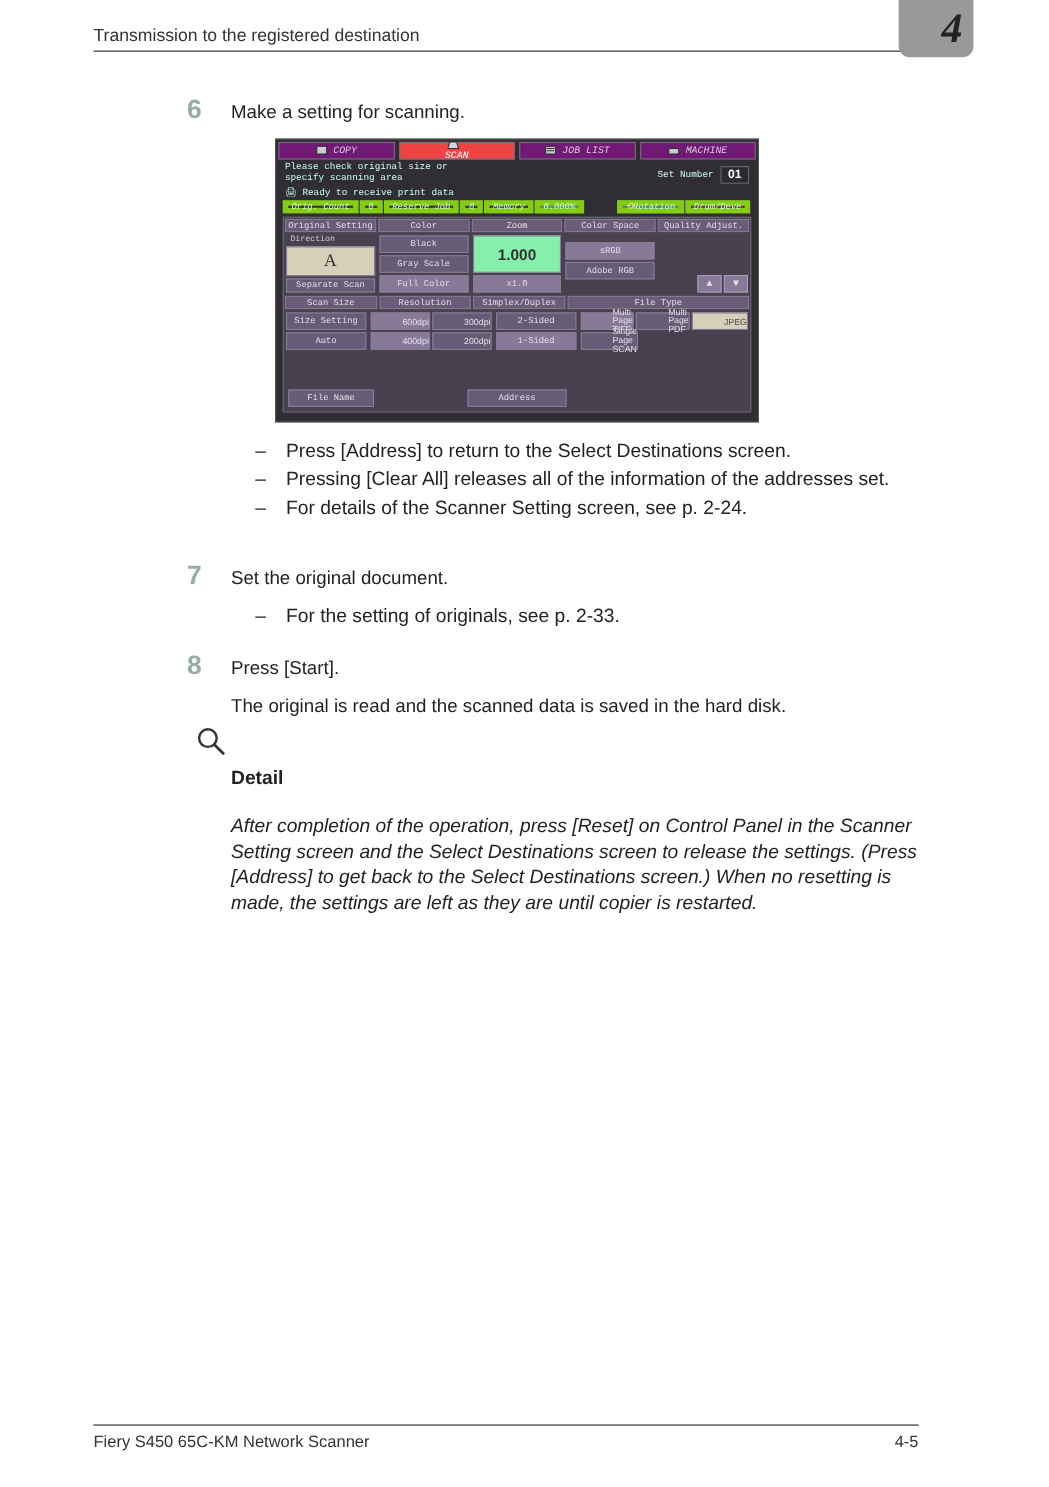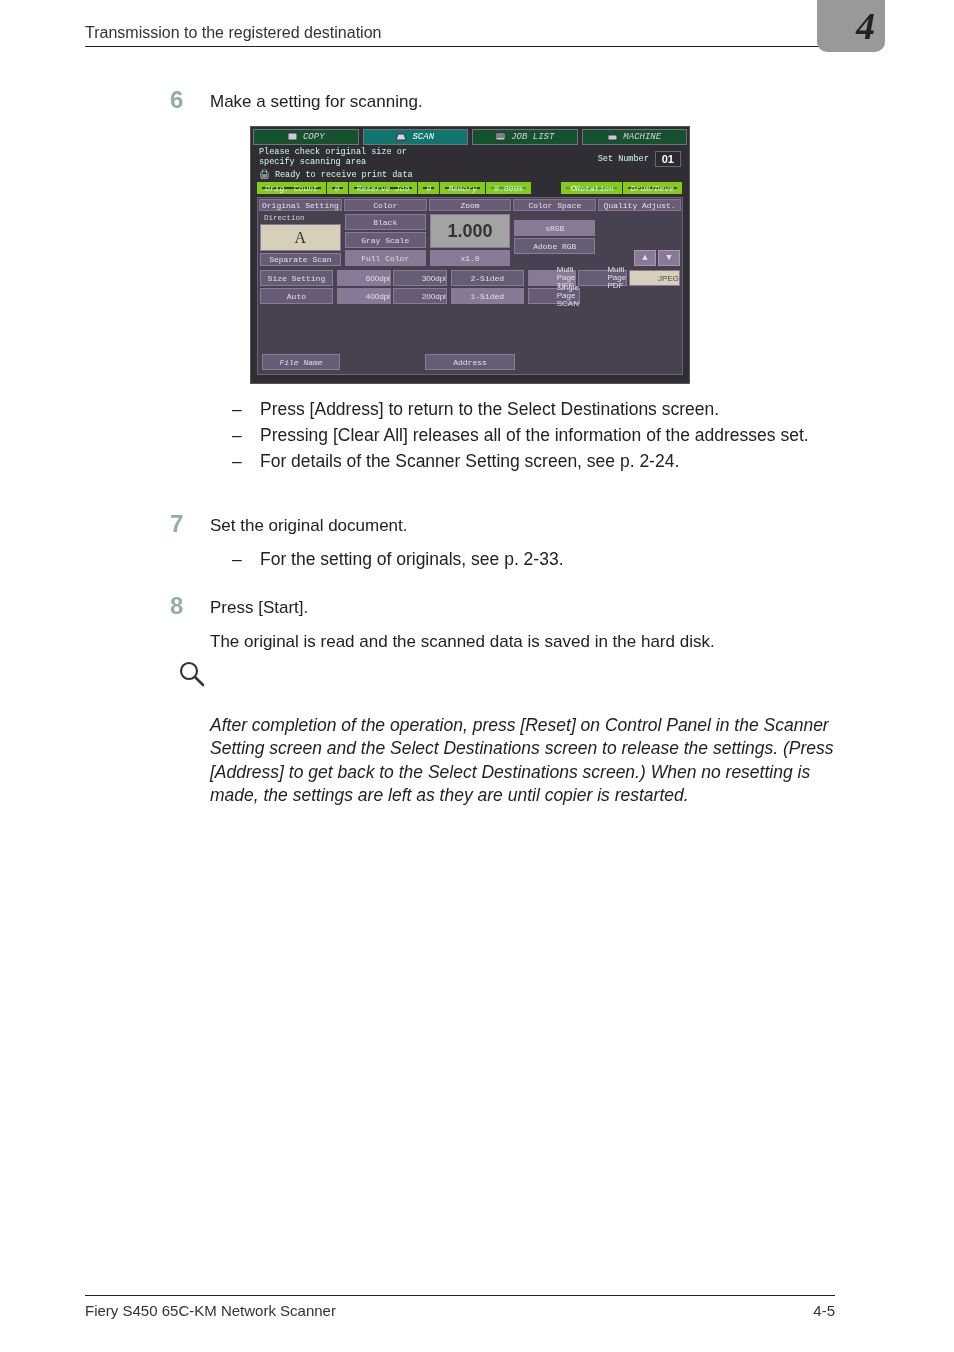--- a/index.html
+++ b/index.html
@@ -7,46 +7,46 @@
   .page { width: 920px; height: 1352px; position: relative; padding: 0 85px; }
   .header-line { position: absolute; left: 85px; right: 85px; top: 46px; border-bottom: 1.5px solid #222; }
   .header-text { position: absolute; left: 85px; top: 24px; font-size: 16px; color: #333; }
   .chapter-badge { position: absolute; right: 35px; top: 0; width: 68px; height: 52px; background: #999; border-bottom-left-radius: 10px; border-bottom-right-radius: 10px; display: flex; align-items: flex-end; justify-content: flex-end; padding: 0 10px 4px 0; }
   .chapter-badge span { font-size: 38px; font-weight: bold; font-style: italic; color: #222; font-family: Georgia, serif; }
   .step-num { position: absolute; left: 170px; font-size: 24px; font-weight: bold; color: #9aa; font-family: Arial, sans-serif; }
   .step-text { position: absolute; left: 210px; font-size: 17px; color: #222; }
   .screenshot-wrap { position: absolute; left: 250px; top: 126px; width: 440px; }
   .screenshot { width: 440px; height: 258px; background: #302d34; border: 1px solid #555; position: relative; font-family: "Courier New", monospace; }
   .tabbar { display: flex; height: 18px; }
-  .tab { flex: 1; margin: 2px 2px 0 2px; height: 16px; background: #14532d; color: #dcd; font-size: 9px; display: flex; align-items: center; justify-content: center; border: 1px solid #77707d; font-style: italic; }
-  .tab.active { background: #0f766e; color: #fff; }
+  .tab { flex: 1; margin: 2px 2px 0 2px; height: 16px; background: #701a75; color: #dcd; font-size: 9px; display: flex; align-items: center; justify-content: center; border: 1px solid #77707d; font-style: italic; }
+  .tab.active { background: #ef4444; color: #fff; flex-direction: column; }
   .tab-icon { width: 12px; height: 10px; margin-right: 4px; display: inline-block; }
   .msgrow { padding: 2px 8px; color: #cfe; font-size: 8.5px; display: flex; justify-content: space-between; align-items: flex-end; }
   .setnum { display: flex; align-items: center; gap: 6px; }
   .setnum-val { background: #2b2a31; border: 1px solid #6a6572; padding: 1px 6px; font-size: 11px; font-weight: bold; color: #fff; font-family: Arial; }
   .statusrow { margin: 0 6px; height: 12px; display: flex; font-size: 8px; color: #cfe; align-items: center; }
   .statusrow .seg { border: 5px solid #84cc16; padding: 0 3px; height: 12px; display: flex; align-items: center; margin-right: 1px; background: #3b3542; font-style: italic; }
   .statusrow .gap { flex: 1; }
   .panel { position: absolute; left: 6px; right: 6px; top: 70px; bottom: 8px; background: #484250; border: 1px solid #6a6572; }
   .hdrrow { display: flex; height: 14px; }
   .hdrbtn { flex: 1; margin: 1px; background: #6a5c77; color: #e8dfe8; font-size: 8px; display: flex; align-items: center; justify-content: center; border: 1px solid #837590; }
   .gridrow { display: flex; }
   .col { flex: 1; padding: 2px; display: flex; flex-direction: column; gap: 2px; }
   .sbtn { background: #675c75; color: #e4dfe9; font-size: 8px; height: 16px; display: flex; align-items: center; justify-content: center; border: 1px solid #8a7c98; }
   .sbtn.light { background: #887a96; }
   .sbtn.cream { background: #d8cfbb; color: #4a4a4a; font-family: Arial; }
   .dirbox { background: #d8cfbb; height: 34px; display: flex; align-items: center; justify-content: center; border: 1px solid #8a7c98; }
   .dirbox span { font-family: Georgia, serif; font-size: 16px; color: #333; }
-  .zoomval { background: #a3a3a3; color: #333; font-size: 18px; font-weight: bold; height: 34px; display: flex; align-items: center; justify-content: center; border: 1px solid #8a7c98; font-family: Arial; }
+  .zoomval { background: #86efac; color: #333; font-size: 14px; font-weight: bold; height: 34px; display: flex; align-items: center; justify-content: center; border: 1px solid #8a7c98; font-family: Arial; }
   .dval { font-family: Arial; font-size: 8px; }
   .arrowbtn { width: 22px; height: 16px; background: #887a96; border: 1px solid #a998b6; display: flex; align-items: center; justify-content: center; color: #e6dde8; font-size: 9px; }
   .pair { display: flex; gap: 2px; }
   .pair .sbtn { flex: 1; padding-left: 28px; }
   .addrbar { position: absolute; bottom: 4px; left: 4px; right: 4px; display: flex; align-items: center; gap: 2px; }
-  .addrbar .filenm { width: 78px; font-style: italic; }
+  .addrbar .filenm { width: 78px; }
   .addrbar .addrbtn { margin-left: auto; margin-right: auto; width: 90px; }
   .bullets { position: absolute; left: 232px; right: 82px; font-size: 17.5px; color: #222; line-height: 1.32; }
   .bullets .row { display: flex; margin-bottom: 3px; }
   .bullets .dash { width: 28px; text-align: left; }
   .bullets .txt { flex: 1; }
   .detail-icon { position: absolute; left: 178px; width: 28px; height: 28px; }
   .detail-box { position: absolute; left: 210px; right: 82px; font-size: 17.5px; line-height: 1.33; }
   .detail-box .hd { font-weight: bold; margin-bottom: 2px; }
   .detail-box .it { font-style: italic; }
   .footer-line { position: absolute; left: 85px; right: 85px; bottom: 56px; border-top: 1.2px solid #222; }
@@ -155,20 +155,26 @@
             <div class="sbtn light">sRGB</div>
             <div class="sbtn">Adobe RGB</div>
           </div>
           <div class="col" style="justify-content:flex-end;align-items:flex-end;">
             <div class="pair">
               <div class="arrowbtn">▲</div>
               <div class="arrowbtn">▼</div>
             </div>
           </div>
         </div>
+        <div class="hdrrow">
+          <div class="hdrbtn">Scan Size</div>
+          <div class="hdrbtn">Resolution</div>
+          <div class="hdrbtn">Simplex/Duplex</div>
+          <div class="hdrbtn" style="flex:2;">File Type</div>
+        </div>
         <div class="gridrow" style="height:42px;">
           <div class="col">
             <div class="sbtn">Size Setting</div>
             <div class="sbtn">Auto</div>
           </div>
           <div class="col">
             <div class="pair">
                 <div class="sbtn light dval">600dpi</div>
                 <div class="sbtn dval">300dpi</div>
               </div>
@@ -230,20 +236,21 @@
   <div class="step-text" style="top:632px; left:210px; right:82px;">The original is read and the scanned data is saved in the hard disk.</div>
 
   <div class="detail-icon" style="top:660px;">
     <svg width="28" height="28" viewBox="0 0 28 28">
         <circle cx="11" cy="11" r="8" fill="none" stroke="#333" stroke-width="2.2"></circle>
         <line x1="17" y1="17" x2="25" y2="25" stroke="#333" stroke-width="2.5" stroke-linecap="round"></line>
       </svg>
   </div>
 
   <div class="detail-box" style="top:696px;">
+    <div class="hd">Detail</div>
     <div style="height:18px;"></div>
     <div class="it">After completion of the operation, press [Reset] on Control Panel in the Scanner Setting screen and the Select Destinations screen to release the settings. (Press [Address] to get back to the Select Destinations screen.) When no resetting is made, the settings are left as they are until copier is restarted.</div>
   </div>
 
   <div class="footer-line"></div>
   <div class="footer-left">Fiery S450 65C-KM Network Scanner</div>
   <div class="footer-right">4-5</div>
 </div>
 
 </body></html>

